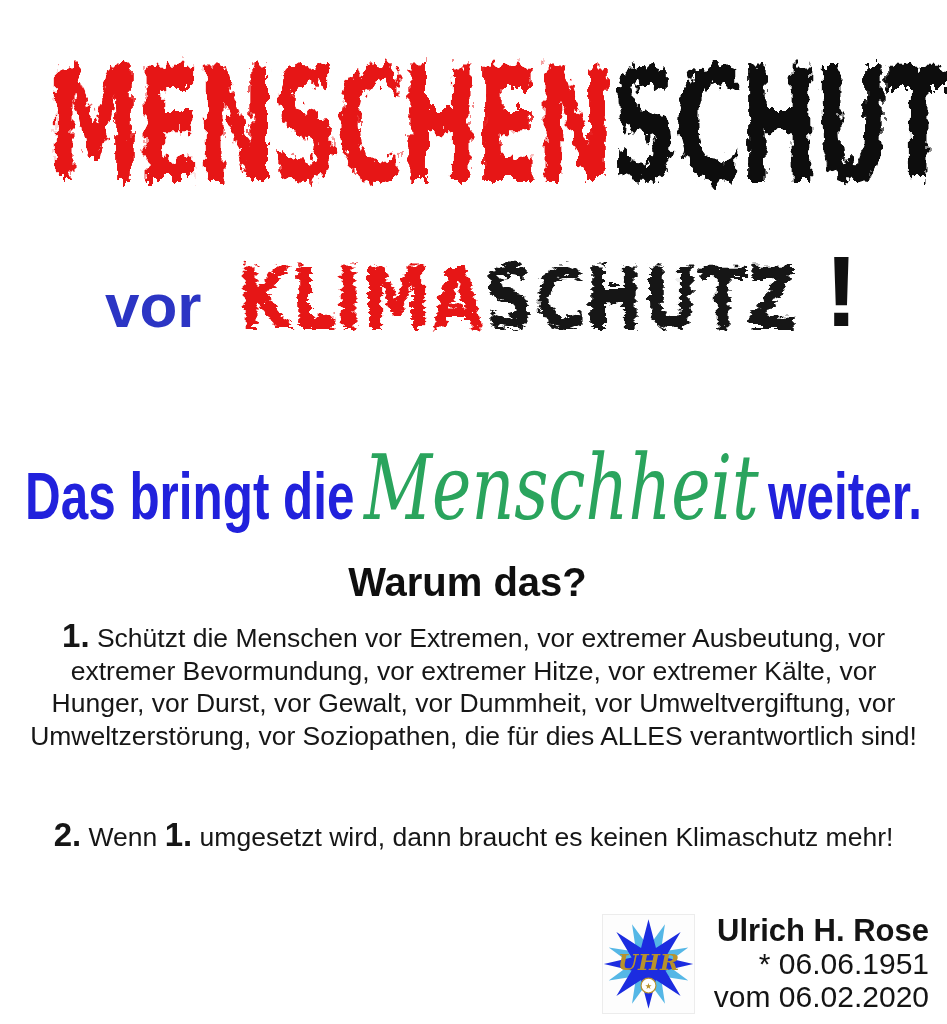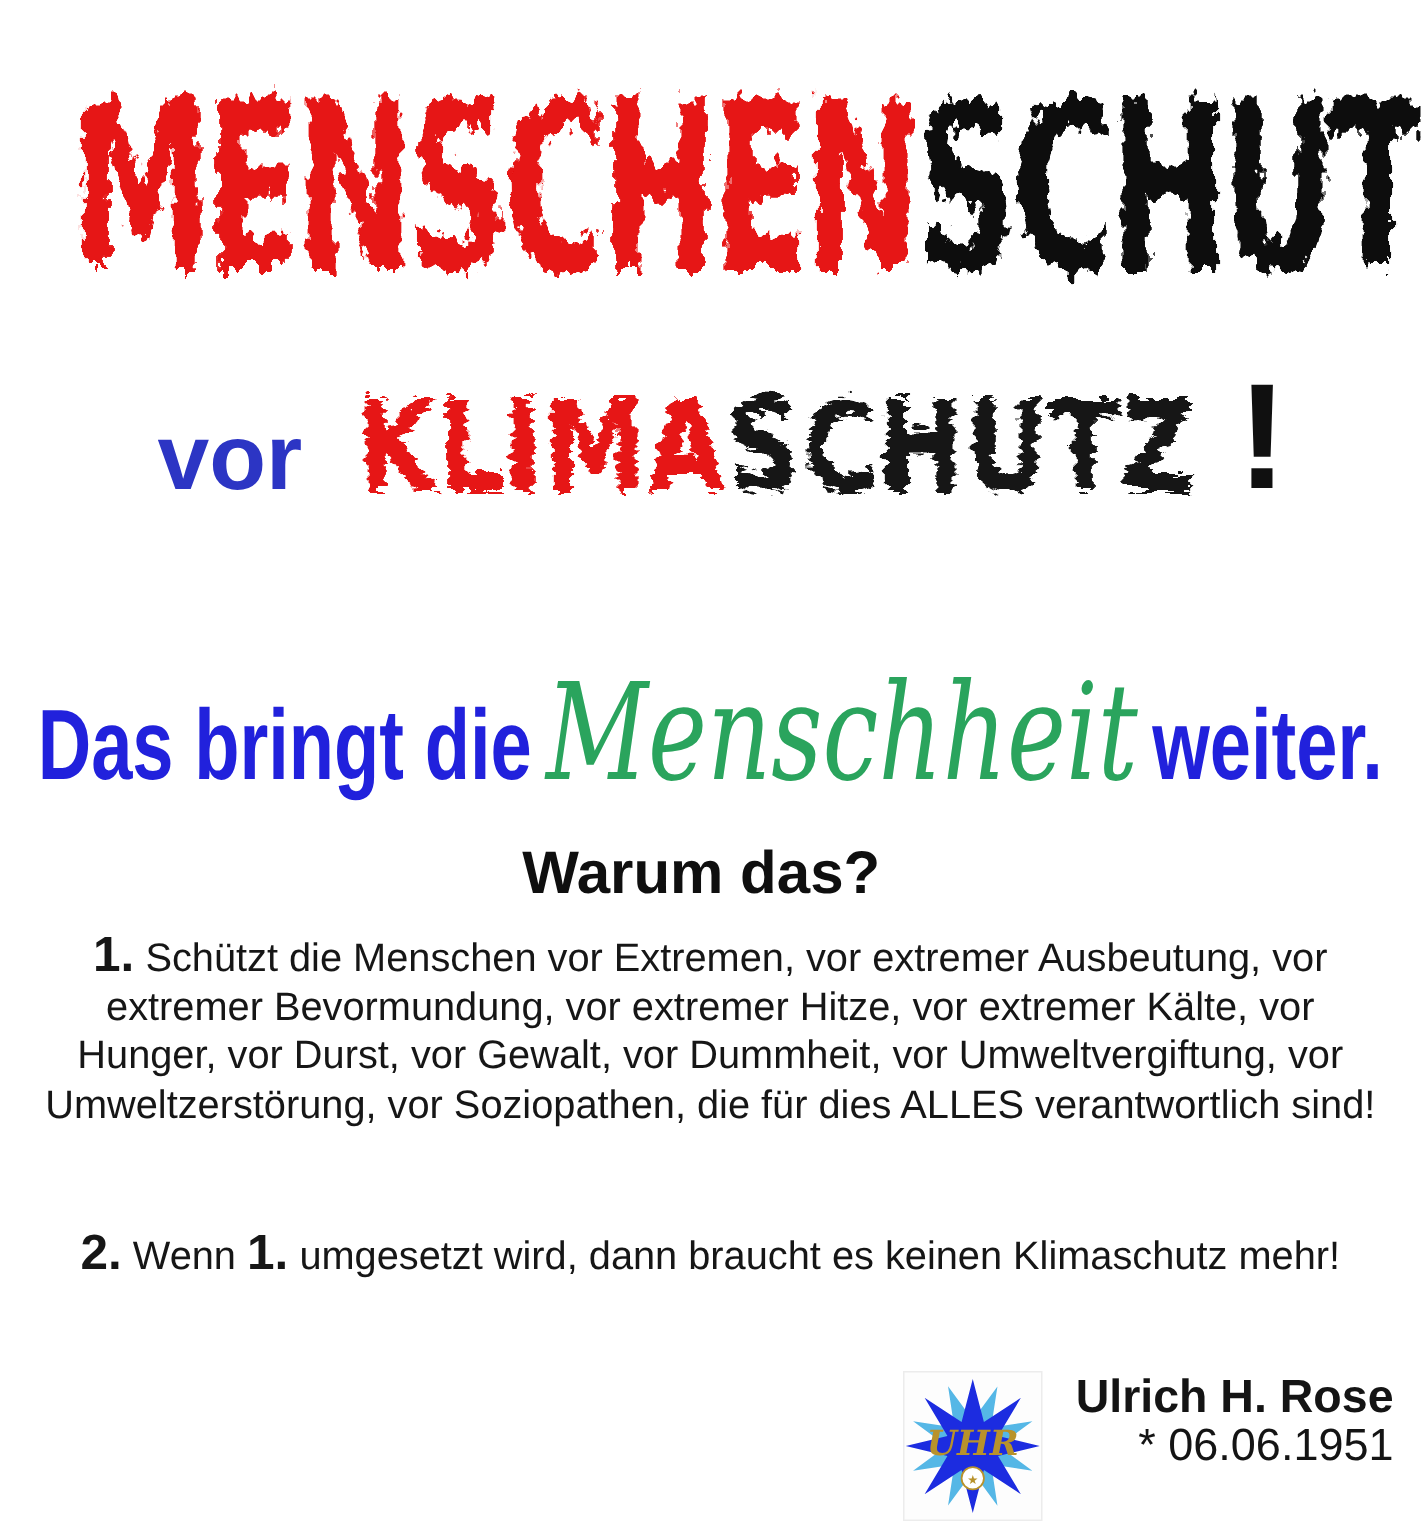--- a/index.html
+++ b/index.html
@@ -150,14 +150,15 @@
 
       <text x="55" y="62" text-anchor="middle" font-family="DejaVu Serif, serif" font-style="italic" font-weight="bold" font-size="28" fill="#b8922b">UHR</text>
 
       <circle cx="55" cy="81" r="9" fill="#ffffff" stroke="#b8922b" stroke-width="1.4"></circle>
       <text x="55" y="85.5" text-anchor="middle" font-size="10" fill="#b8922b">★</text>
     </svg>
   </div>
   <div class="sig-text">
     <div class="sig-name">Ulrich H. Rose</div>
     <div>* 06.06.1951</div>
+    <div>vom 06.02.2020</div>
   </div>
 </div>
 
 </body></html>

